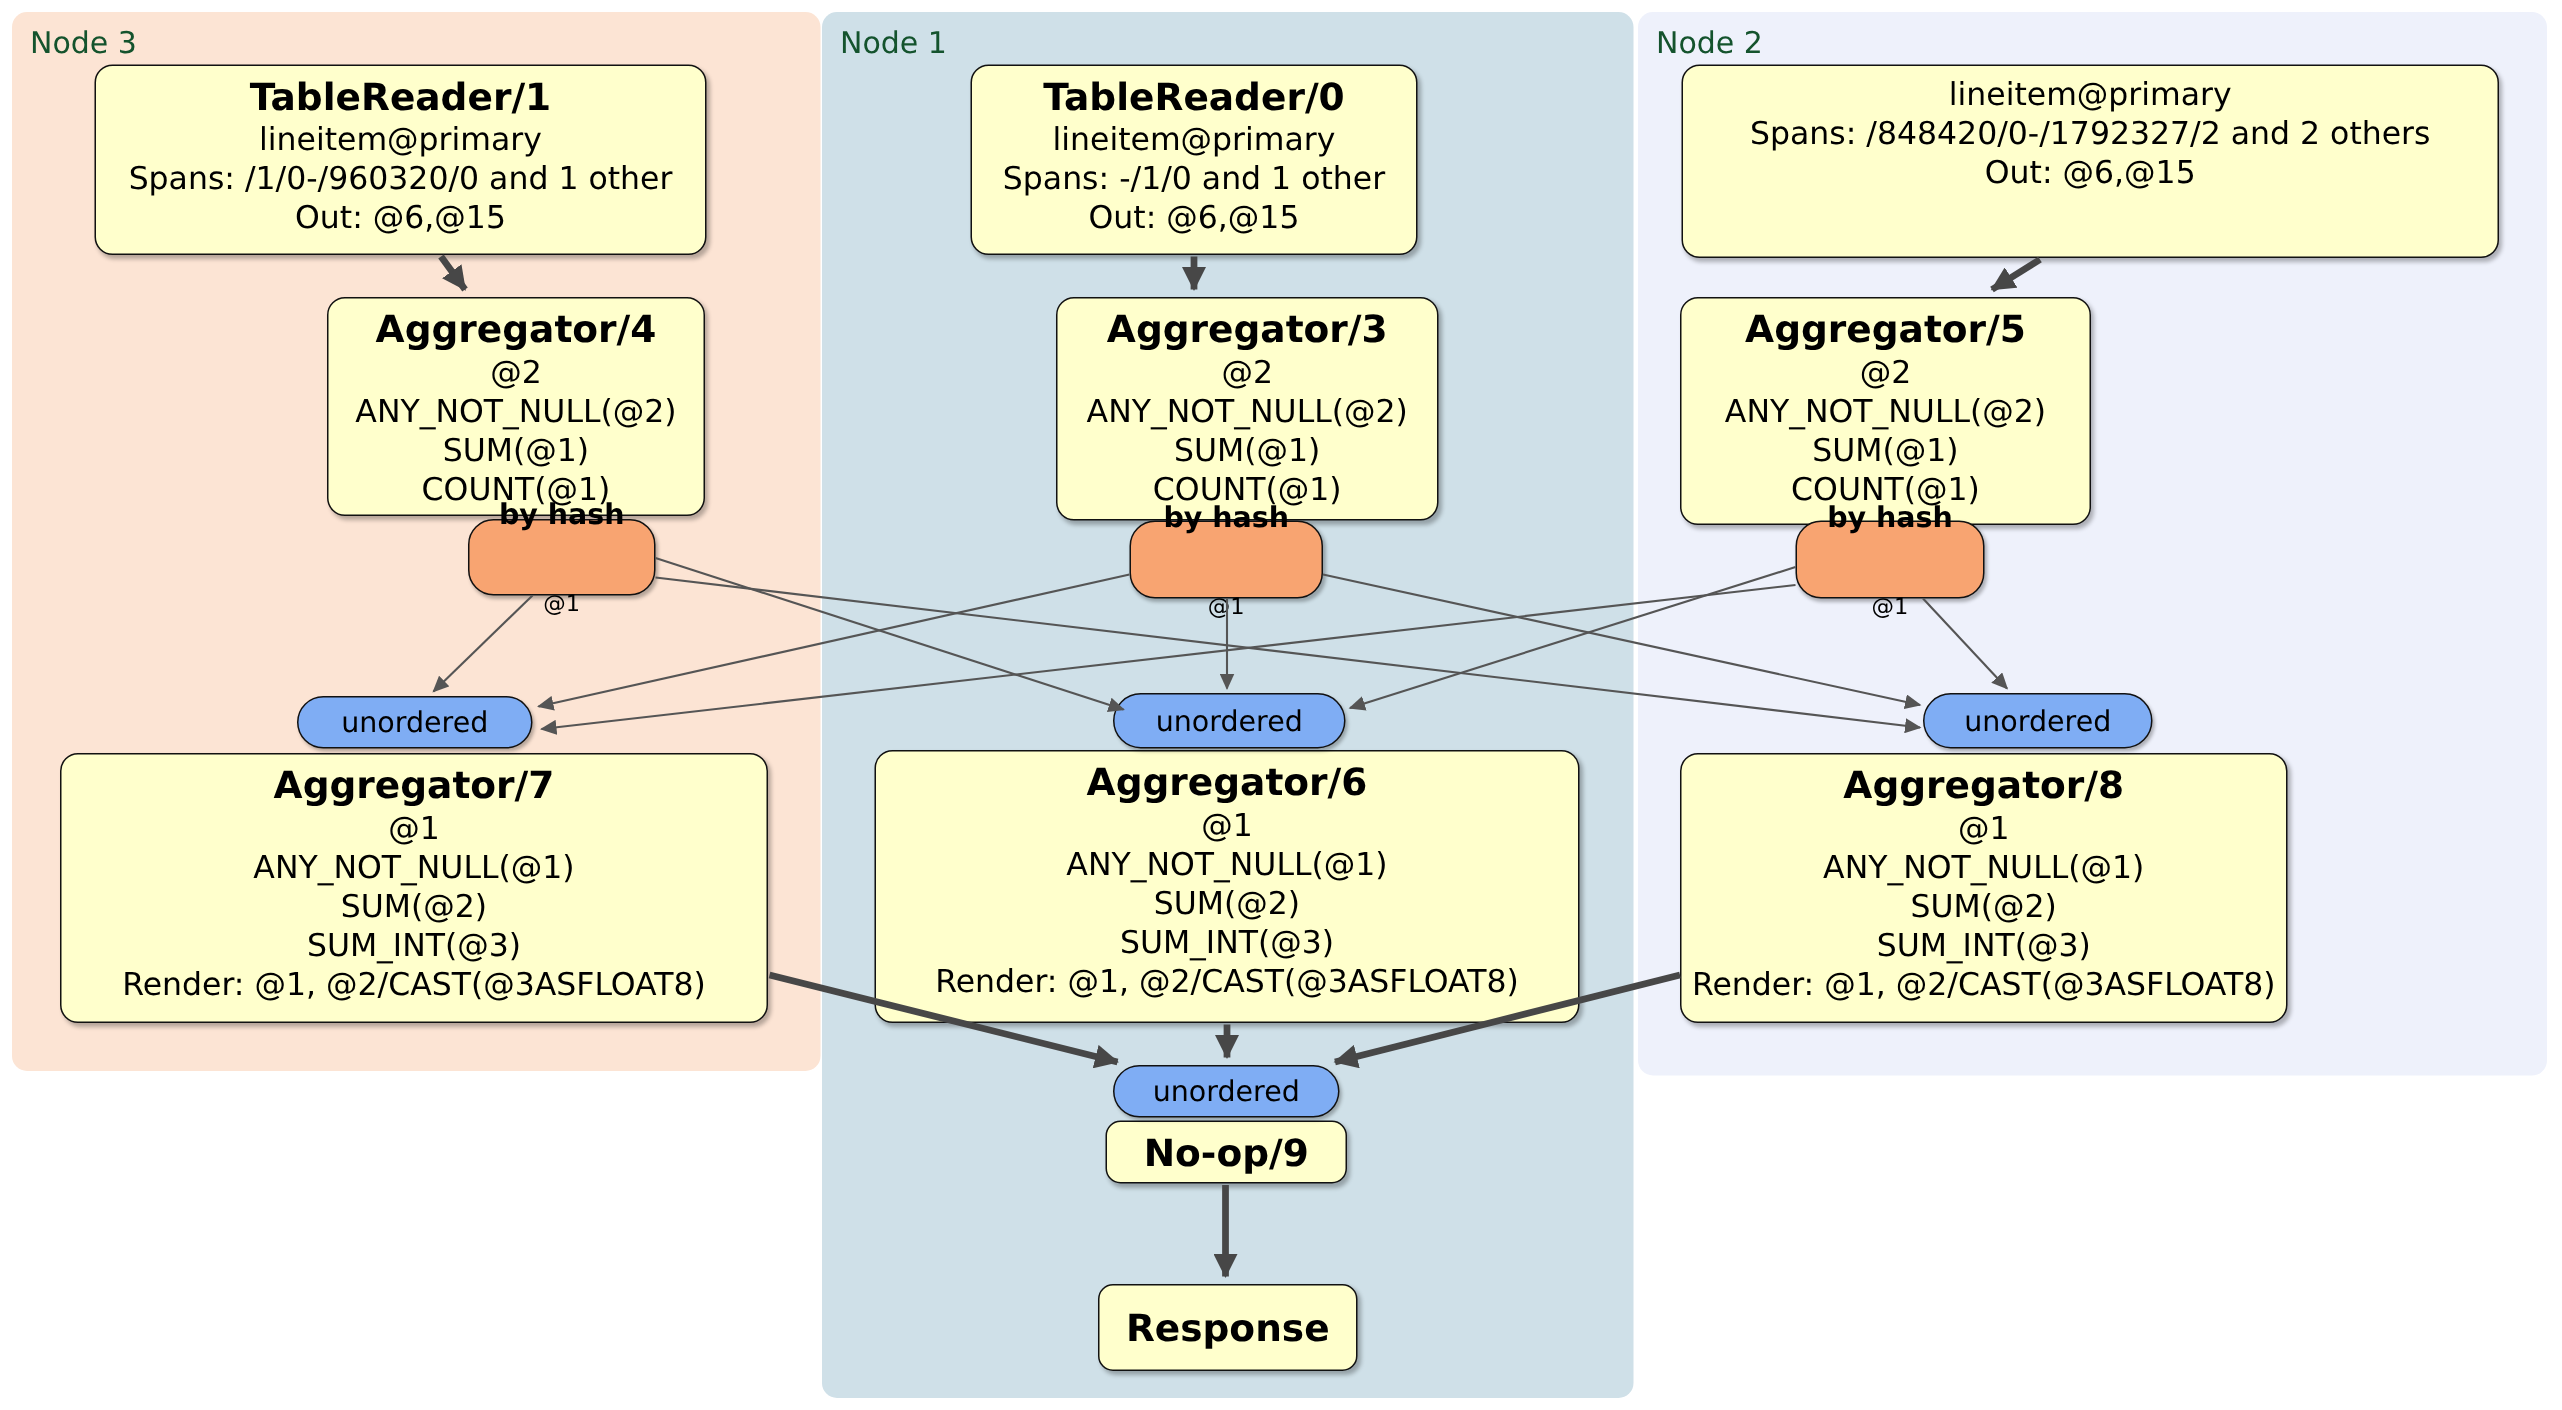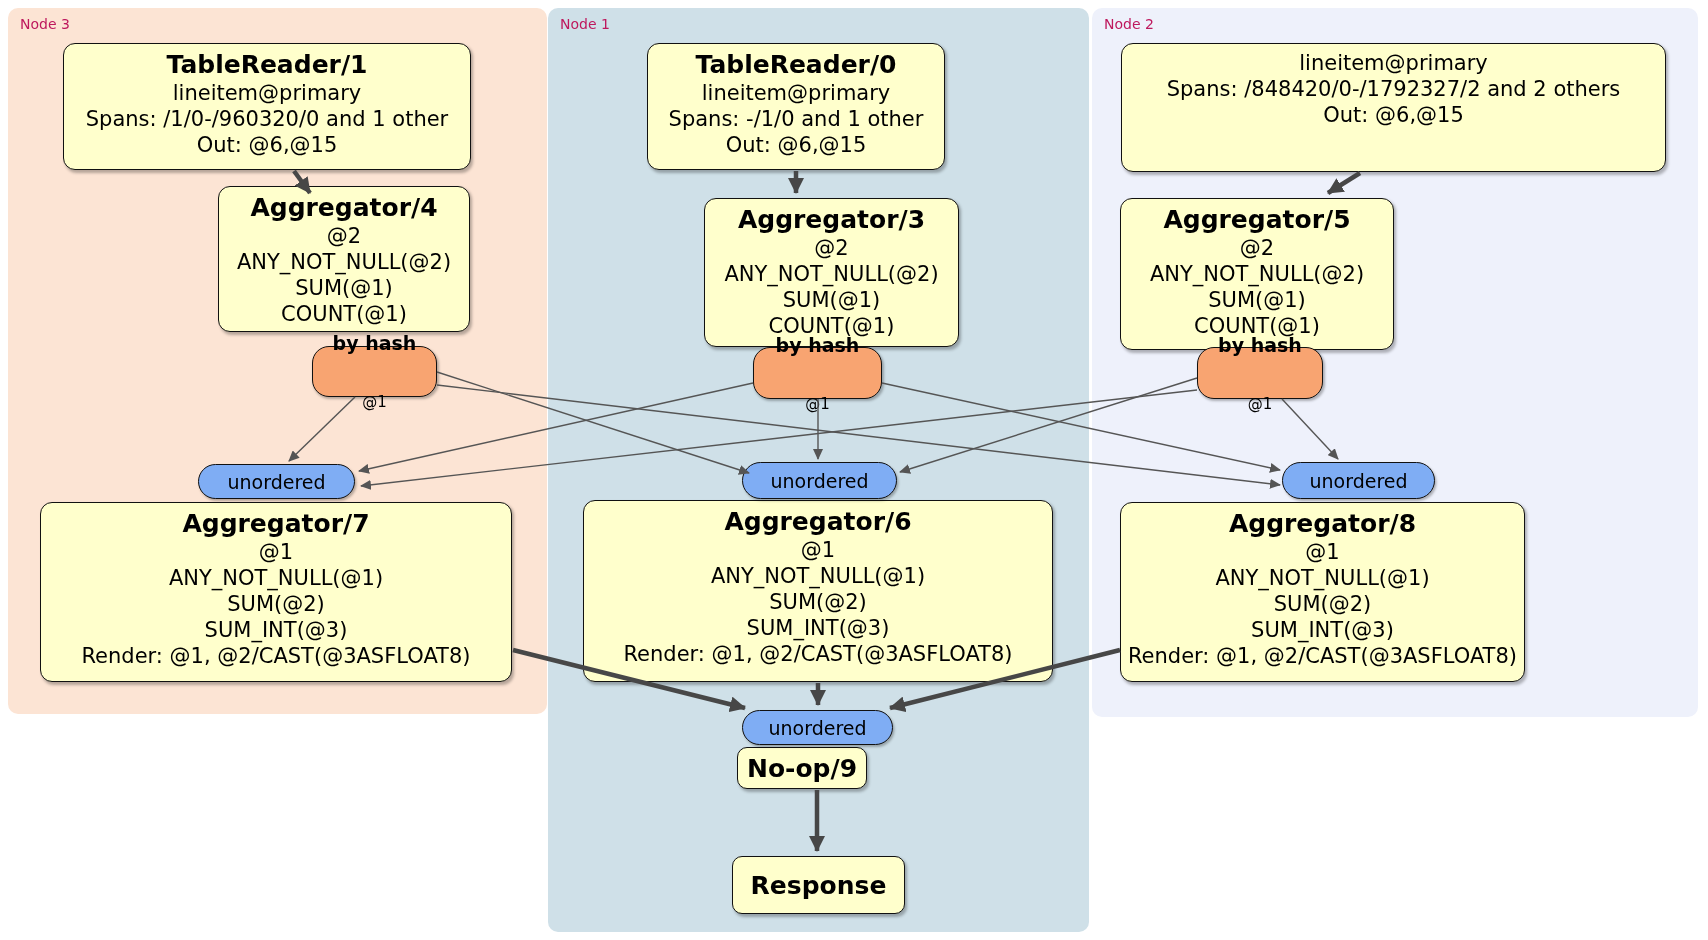--- a/index.html
+++ b/index.html
@@ -1,20 +1,20 @@
 <!DOCTYPE html>
 <html><head>
 <meta charset="utf-8">
 <style>
   html,body{margin:0;padding:0;background:#ffffff;}
   body{font-family:"DejaVu Sans","Liberation Sans",sans-serif;color:#000;}
   #canvas{position:relative;width:1708px;height:940px;background:#fff;overflow:hidden;}
 
   .region{position:absolute;border-radius:10px;z-index:0;}
-  .region-label{position:absolute;left:12px;top:8px;font-size:14px;color:#be185d;}
+  .region-label{position:absolute;left:12px;top:8px;font-size:20px;color:#14532d;}
 
   .pbox{position:absolute;z-index:2;border:1.6px solid #111;border-radius:12px;
         box-shadow:2px 2.5px 3px rgba(0,0,0,0.28);text-align:center;padding-top:6px;
         box-sizing:border-box;}
   .ptitle{font-size:25px;line-height:30px;font-weight:bold;white-space:nowrap;}
   .pline{font-size:21px;line-height:26px;white-space:nowrap;}
 
   .router{position:absolute;z-index:3;border:1.6px solid #111;border-radius:17px;
           box-shadow:1.5px 2px 2.5px rgba(0,0,0,0.28);display:flex;flex-direction:column;
           align-items:center;justify-content:center;box-sizing:border-box;gap:40px;}
@@ -48,21 +48,21 @@
     <div class="region-label">Node 2</div>
   </div>
 
   <div class="pbox" style="left: 63px; top: 43px; width: 408px; height: 127px; background-color: rgb(255, 255, 204);">
     <div class="ptitle">TableReader/1</div>
     <div class="pline">lineitem@primary</div>
     <div class="pline">Spans: /1/0-/960320/0 and 1 other</div>
     <div class="pline">Out: @6,@15</div>
   </div>
 
-  <div class="pbox" style="left: 218px; top: 186px; width: 252px; height: 146px; background-color: rgb(255, 255, 204);">
+  <div class="pbox" style="left: 218px; top: 198px; width: 252px; height: 146px; background-color: rgb(255, 255, 204);">
     <div class="ptitle">Aggregator/4</div>
     <div class="pline">@2</div>
     <div class="pline">ANY_NOT_NULL(@2)</div>
     <div class="pline">SUM(@1)</div>
     <div class="pline">COUNT(@1)</div>
   </div>
 
   <div class="router" style="left: 312px; top: 346px; width: 125px; height: 51px; background-color: rgb(248, 164, 113);">
     <div class="router-label">by hash</div>
     <div class="router-key">@1</div>
@@ -143,21 +143,21 @@
     <div class="pline">ANY_NOT_NULL(@1)</div>
     <div class="pline">SUM(@2)</div>
     <div class="pline">SUM_INT(@3)</div>
     <div class="pline">Render: @1, @2/CAST(@3ASFLOAT8)</div>
   </div>
 
   <div class="sync" style="left: 742px; top: 710px; width: 151px; height: 35px; background-color: rgb(127, 173, 244);">
     <span>unordered</span>
   </div>
 
-  <div class="simplebox" style="left: 737px; top: 747px; width: 130px; height: 42px; background-color: rgb(255, 255, 204);">
+  <div class="simplebox" style="left: 737px; top: 747px; width: 161px; height: 42px; background-color: rgb(255, 255, 204);">
     <span>No-op/9</span>
   </div>
 
   <div class="simplebox" style="left: 732px; top: 856px; width: 173px; height: 58px; background-color: rgb(255, 255, 204);">
     <span>Response</span>
   </div>
 
   <svg id="edges" width="1708" height="940">
     <defs>
       <marker id="ah-thick" markerUnits="userSpaceOnUse" markerWidth="18" markerHeight="16" refX="15" refY="8" orient="auto">

